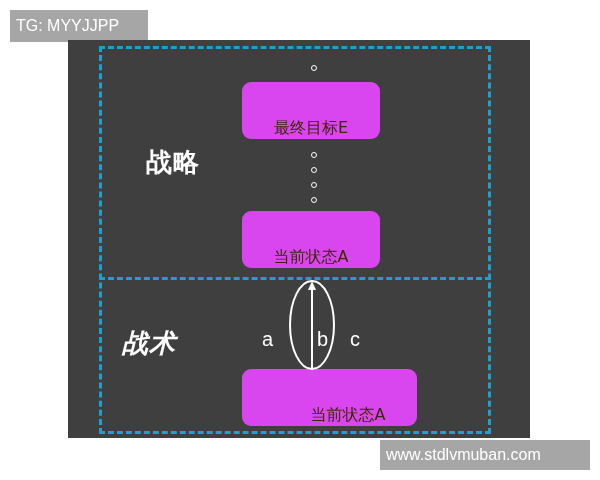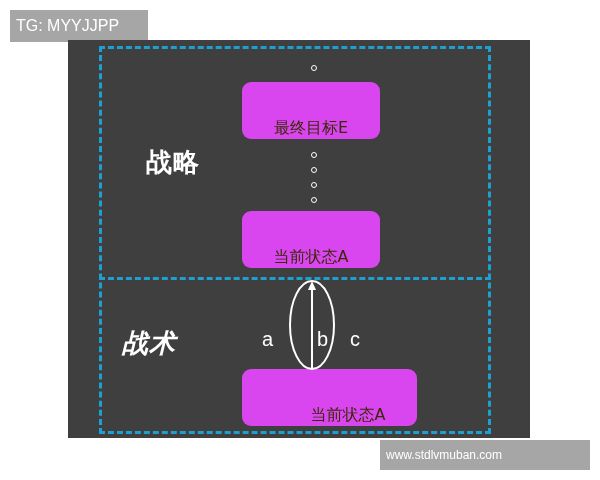--- a/index.html
+++ b/index.html
@@ -13,21 +13,21 @@
   .section-label { position:absolute; color:#ffffff; font-weight:bold; font-size:26px;
                    font-family:"DejaVu Serif", serif; letter-spacing:1px; }
   .node { position:absolute; background:#d946ef; border-radius:9px; color:#3a2a05;
           font-size:16px; display:flex; align-items:flex-end; justify-content:center; }
   .dot { position:absolute; width:4px; height:4px; border:1px solid #ffffff; border-radius:50%; }
   .letter { position:absolute; color:#ffffff; font-size:20px; font-family:"Liberation Sans", sans-serif; }
   .tag-tl { position:absolute; left:10px; top:10px; width:138px; height:32px; background:#a6a6a6;
             color:#ffffff; font-size:16px; font-family:"Liberation Sans", sans-serif;
             display:flex; align-items:center; padding-left:6px; box-sizing:border-box; }
   .tag-br { position:absolute; left:380px; top:440px; width:210px; height:30px; background:#a6a6a6;
-            color:#ffffff; font-size:12px; font-family:"Liberation Sans", sans-serif;
+            color:#ffffff; font-size:16px; font-family:"Liberation Sans", sans-serif;
             display:flex; align-items:center; padding-left:6px; box-sizing:border-box; }
   svg.paths { position:absolute; left:0; top:0; }
 </style>
 </head>
 <body>
 
 <div class="tag-tl">TG: MYYJJPP</div>
 
 <div class="panel"></div>
 <div class="dash-box"></div>

